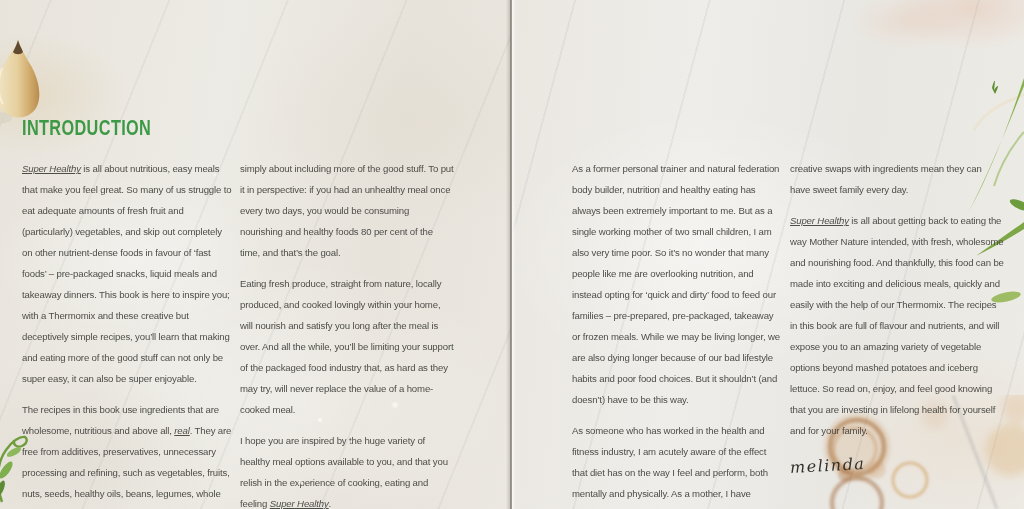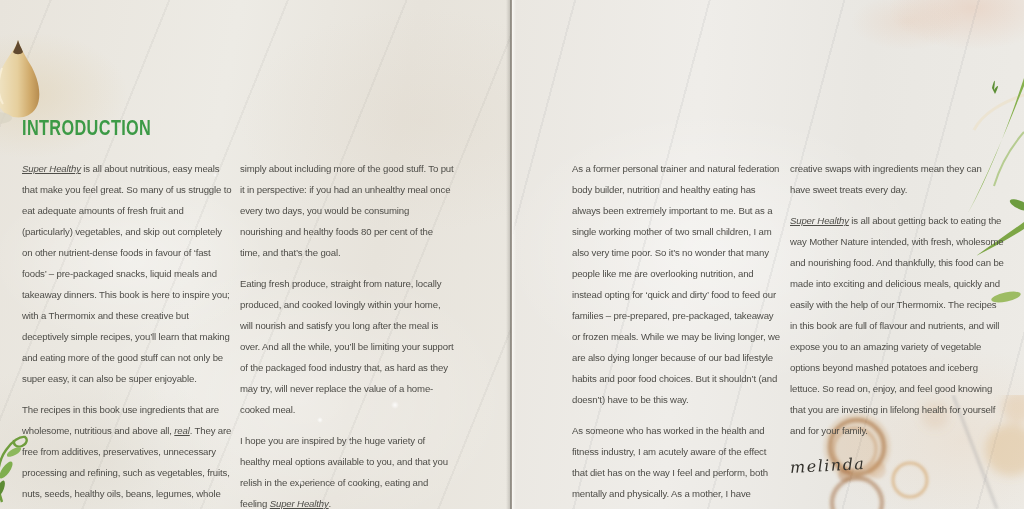--- a/index.html
+++ b/index.html
@@ -99,21 +99,21 @@
 
   <div class="spine"></div>
 
   <div class="page right">
     <div class="col col3">
       <p><span>As a former personal trainer and natural federation body builder, nutrition and healthy eating has always been extremely important to me. But as a single working mother of two small children, I am also very time poor.  So it’s no wonder that many people like me are overlooking nutrition, and instead opting for ‘quick and dirty’ food to feed our families – pre-prepared, pre-packaged, takeaway or frozen meals. While we may be living longer, we are also dying longer because of our bad lifestyle habits and poor food choices. But it shouldn’t (and doesn’t) have to be this way.</span></p>
       <p><span>As someone who has worked in the health and fitness industry, I am acutely aware of the effect that diet has on the way I feel and perform, both mentally and physically. As a mother, I have witnessed first-hand that it has the exact same effect on my children. While a sugar binge from a kid’s party leaves my children in a lazy, queasy stupor, a green smoothie in the morning makes them run faster in their sports, and concentrate better during school. They notice the difference too – I used to hide fruit and veg in their juices and smoothies, but now they crave it, and they’ll eat any colour or shape of vegetable that I put in front of them. They don’t have to miss out, either:</span></p>
     </div>
 
     <div class="col col4">
-      <p><span>creative swaps with ingredients mean they can have sweet treats every day.</span></p>
+      <p><span>creative swaps with ingredients mean they can have sweet family every day.</span></p>
       <p><em>Super Healthy</em><span> is all about getting back to eating the way Mother Nature intended, with fresh, wholesome and nourishing food. And thankfully, this food can be made into exciting and delicious meals, quickly and easily with the help of our Thermomix. The recipes in this book are full of flavour and nutrients, and will expose you to an amazing variety of vegetable options beyond mashed potatoes and iceberg lettuce. So read on, enjoy, and feel good knowing that you are investing in lifelong health for yourself and for your family.</span></p>
       <div class="signature">melinda</div>
     </div>
 
     <svg class="deco" style="left:420px;top:50px" width="92" height="260" viewBox="0 0 92 260">
       <path d="M92,45 C70,52 50,64 42,80" stroke="#ece3cf" stroke-width="3" fill="none" opacity=".85"></path>
       <path d="M92,28 C78,70 60,120 36,163 C56,125 76,75 92,36 Z" fill="#86b14d"></path>
       <path d="M92,172 C74,185 58,196 44,206 C60,198 78,188 92,179 Z" fill="#7da646"></path>
       <path d="M92,82 C78,98 68,116 62,136" stroke="#a9c47c" stroke-width="2" fill="none" opacity=".8"></path>
       <path d="M60,38 C62,30 64,26 62,40 C66,34 68,34 63,44 Z" fill="#5c8f35"></path>

